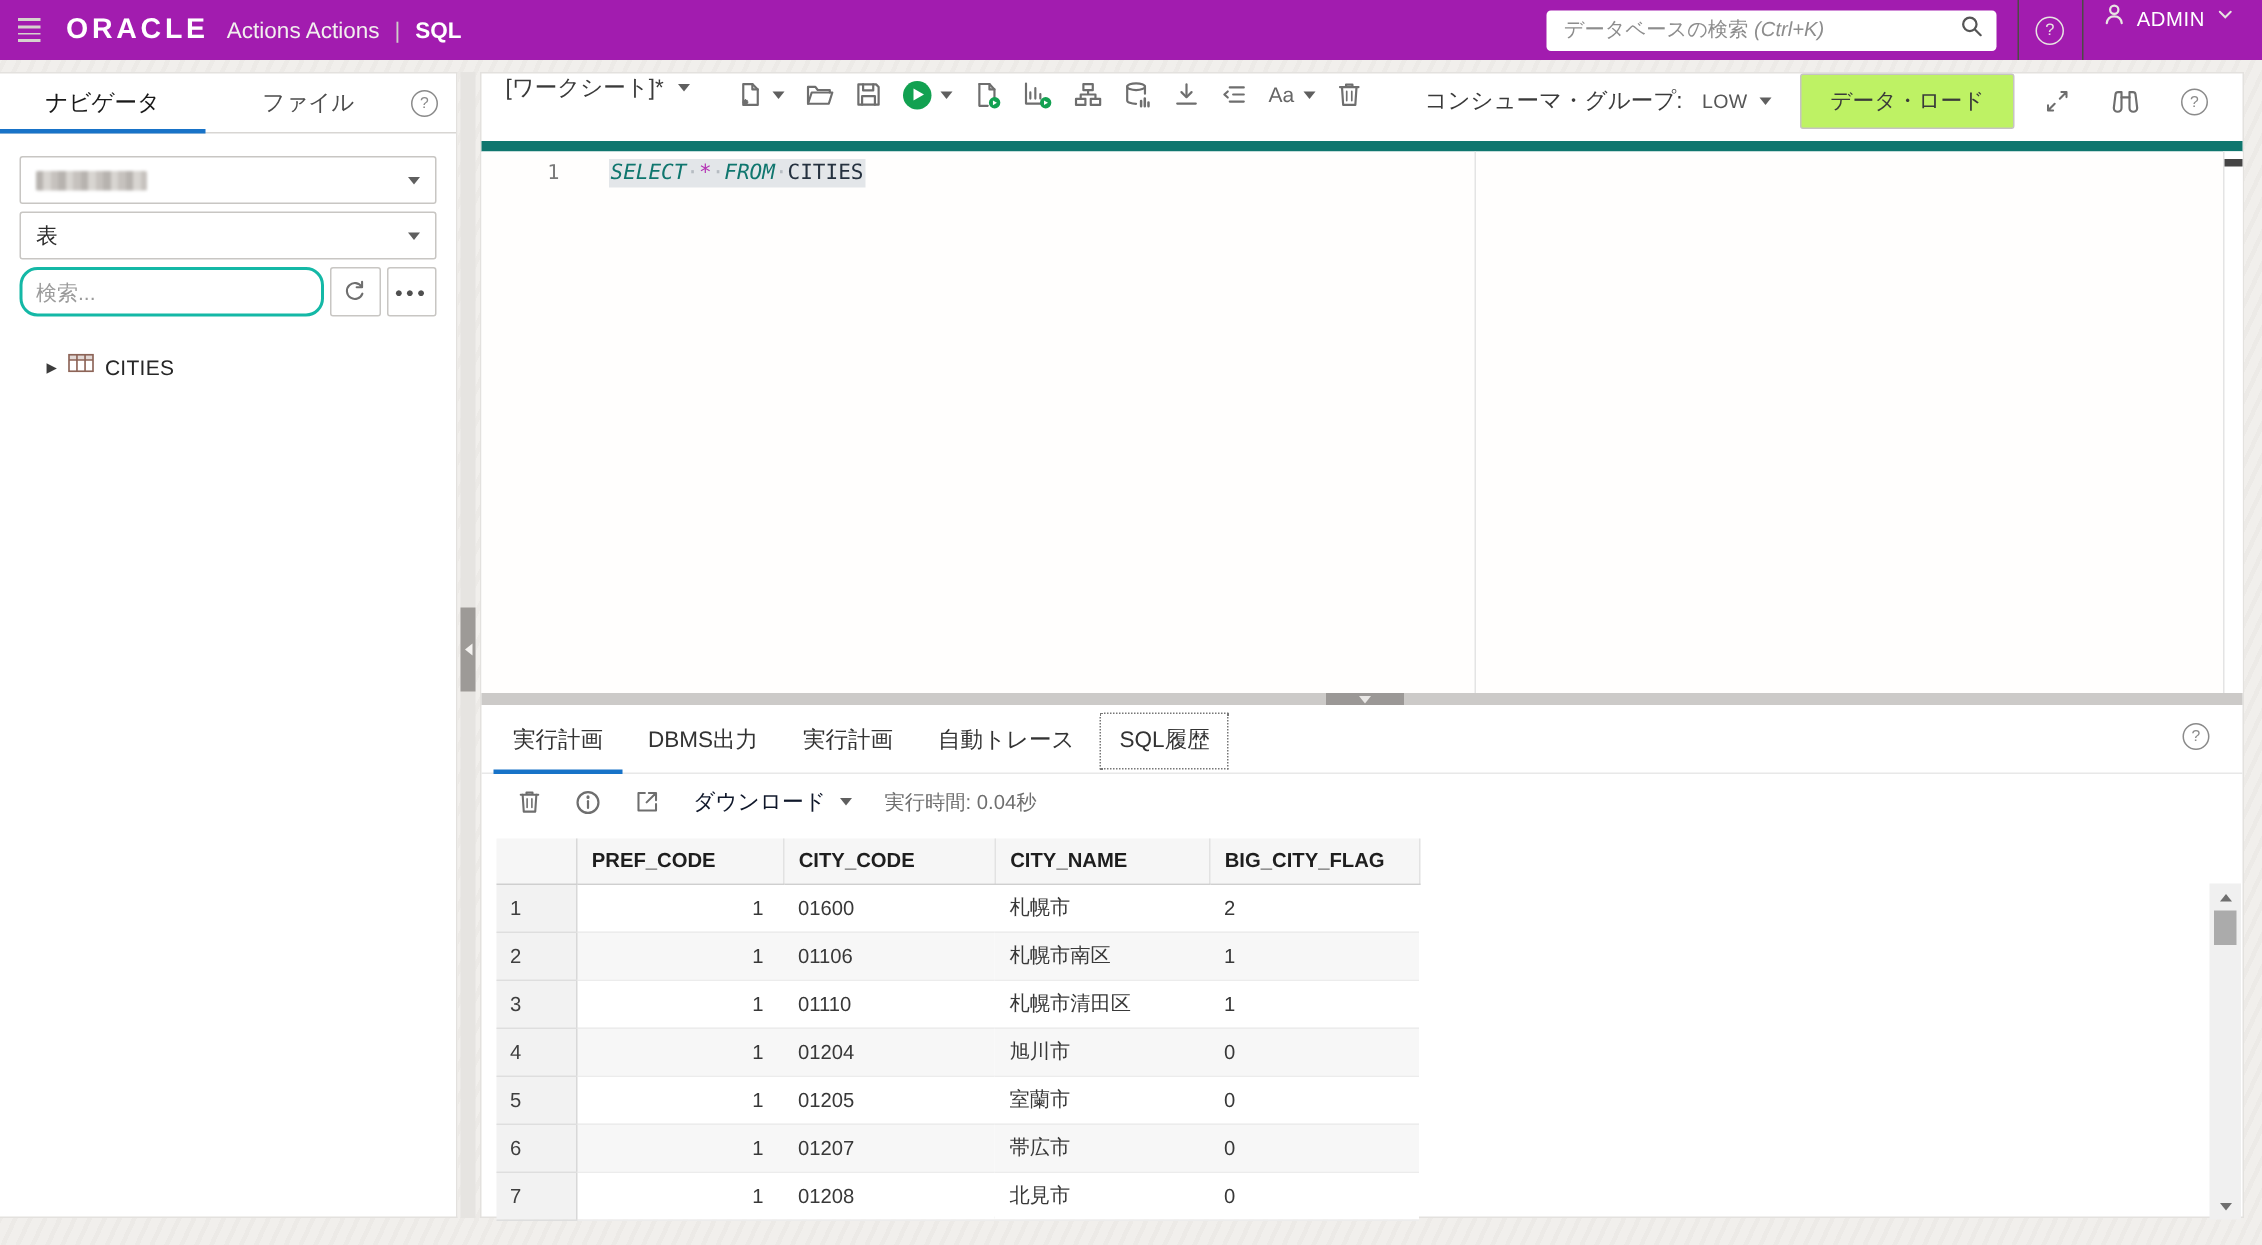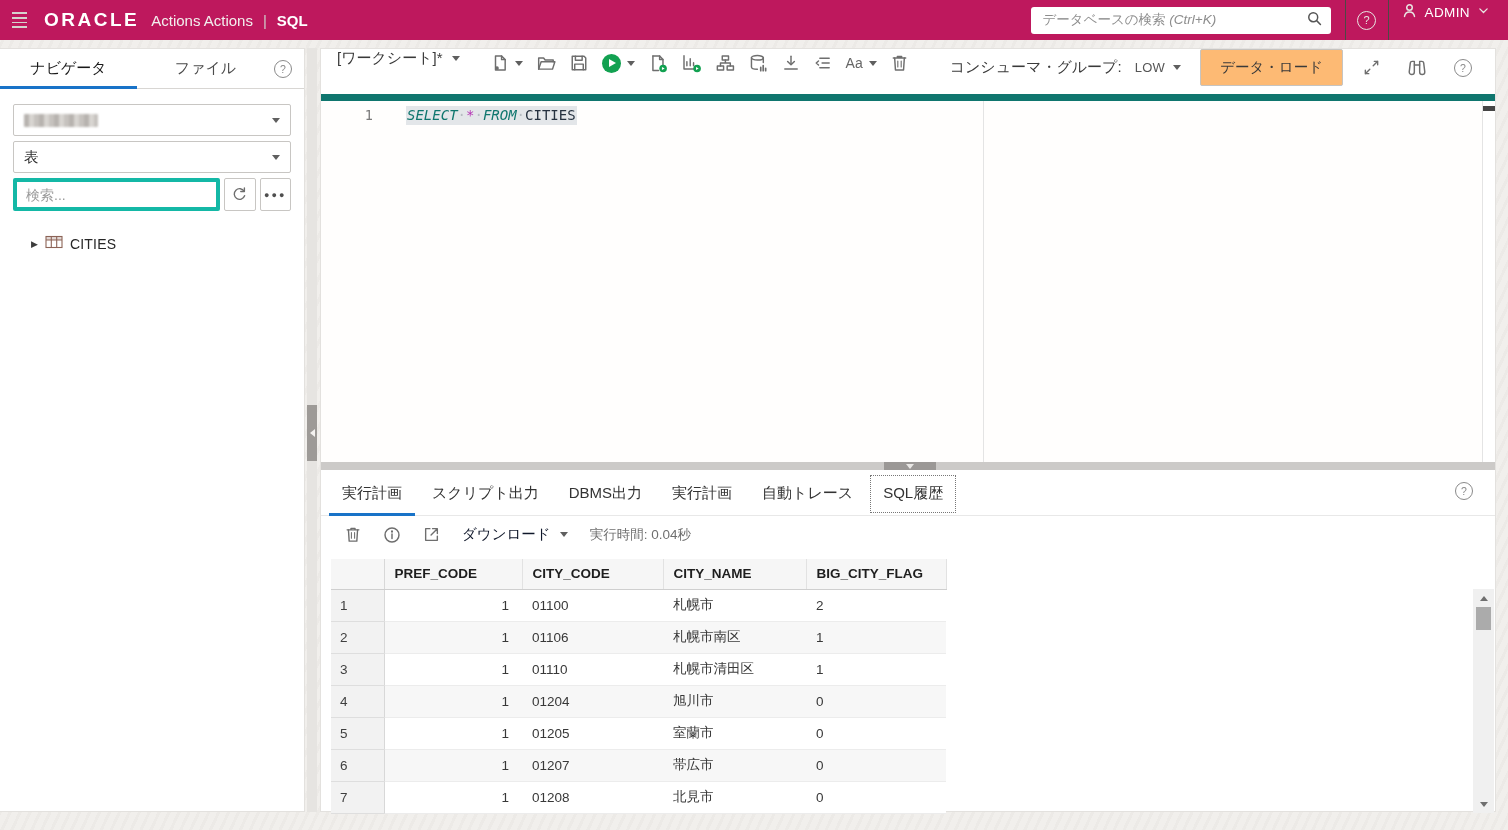--- a/index.html
+++ b/index.html
@@ -6,21 +6,21 @@
   html,body { width:1508px; height:830px; overflow:hidden; }
   body {
     font-family:"Liberation Sans", sans-serif;
     background-color:#f1efec;
     background-image:repeating-linear-gradient(115deg, rgba(120,110,100,0.04) 0 3px, rgba(255,255,255,0) 3px 9px);
     color:#333;
   }
   .app { position:relative; width:1508px; height:830px; }
 
   
-  .topbar { position:absolute; left:0; top:0; width:1508px; height:40px; background:#be185d; display:flex; align-items:center; color:#fff; }
+  .topbar { position:absolute; left:0; top:0; width:1508px; height:40px; background:#a21caf; display:flex; align-items:center; color:#fff; }
   .hamburger { width:38px; height:40px; display:flex; flex-direction:column; justify-content:center; align-items:center; gap:3px; cursor:pointer; }
   .hamburger span { width:15px; height:1.6px; background:#d6d2ce; }
   .brand { font-size:19px; font-weight:bold; letter-spacing:2.5px; margin-left:6px; }
   .app-title { font-size:15px; margin-left:12px; color:#f2f0ee; }
   .title-sep { margin:0 10px; color:#cfccc8; font-size:15px; }
   .module { font-size:15px; font-weight:bold; color:#fff; }
   .top-search { margin-left:auto; width:300px; height:27px; background:#fff; border-radius:3px; display:flex; align-items:center; padding:0 8px 0 12px; position:relative; }
   .top-search .ph { font-size:13.5px; color:#8d8d8d; white-space:nowrap; overflow:hidden; flex:1; }
   .top-search .ph i { font-style:italic; }
   .top-divider { width:1px; height:40px; background:#4d4945; margin-left:14px; }
@@ -45,21 +45,21 @@
   .side-tab.active::after { content:""; position:absolute; left:0; right:0; bottom:-1px; height:3px; background:#1873c8; }
   .side-help { margin-left:auto; margin-right:12px; align-self:center; }
   .helpc { width:18px; height:18px; border:1.4px solid #8a8a8a; border-radius:50%; display:grid; place-items:center; font-size:10.5px; color:#8a8a8a; }
   .side-body { padding:15px 13px 0 13px; }
   .selectbox { height:32px; border:1px solid #c8c6c3; border-radius:2px; background:#fff; display:flex; align-items:center; padding:0 10px; margin-bottom:5px; cursor:pointer; }
   .selectbox .caret { margin-left:auto; }
   .caret { width:0; height:0; border-left:4.5px solid transparent; border-right:4.5px solid transparent; border-top:5.5px solid #5f5f5f; display:inline-block; }
   .redacted { width:74px; height:13px; background:repeating-linear-gradient(90deg,#b7b3af 0 5px,#d8d5d1 5px 10px,#c6c2be 10px 15px); filter:blur(1.2px); border-radius:1px; }
   .sel-label { font-size:14.5px; color:#2e2e2e; }
   .search-row { display:flex; gap:4px; margin-top:4px; }
-  .search-input { flex:1; height:33px; border:4px solid #14b8a6; border-radius:2px; font-size:14px; padding:0 9px; color:#333; font-family:"Liberation Sans",sans-serif; }
+  .search-input { flex:1; height:33px; border:2px solid #14b8a6; border-radius:12px; font-size:14px; padding:0 9px; color:#333; font-family:"Liberation Sans",sans-serif; }
   .search-input::placeholder { color:#9b9b9b; }
   .sq-btn { width:37px; height:33px; border:1px solid #c8c6c3; background:#fff; border-radius:2px; display:grid; place-items:center; cursor:pointer; }
   .dots { color:#4f4f4f; font-size:9px; letter-spacing:2px; font-weight:bold; }
   .tree { margin-top:24px; padding-left:18px; }
   .tree-item { display:flex; align-items:center; gap:7px; cursor:pointer; }
   .tw { font-size:9px; color:#3c3c3c; }
   .tree-label { font-size:14px; color:#262626; letter-spacing:.2px; }
 
   
   .ws-toolbar { height:52px; display:flex; align-items:flex-start; padding:0 16px; border-bottom:7px solid #0f766e; }
@@ -68,21 +68,21 @@
   .tbtn { height:28px; display:flex; align-items:center; justify-content:center; margin:0 7px; cursor:pointer; position:relative; }
   .tbtn svg { display:block; }
   .icon-stroke { stroke:#6e6e6e; fill:none; stroke-width:1.3; stroke-linecap:round; stroke-linejoin:round; }
   .mini-caret { width:0;height:0;border-left:4px solid transparent;border-right:4px solid transparent;border-top:5px solid #5f5f5f; margin-left:6px; }
   .play-circle { width:19px; height:19px; background:#12a151; border-radius:50%; display:grid; place-items:center; }
   .play-circle .tri { width:0; height:0; border-top:4.5px solid transparent; border-bottom:4.5px solid transparent; border-left:7px solid #fff; margin-left:2px; }
   .aa { font-size:14px; color:#666; }
   .ws-right { margin-left:auto; display:flex; align-items:center; gap:13px; }
   .cg-label { font-size:15px; color:#3a3a3a; }
   .cg-value { display:flex; align-items:center; gap:8px; font-size:13px; color:#565656; letter-spacing:.3px; cursor:pointer; margin-right:6px; }
-  .data-load-btn { border:1px solid #c6c4c1; background:#fdba74; border-radius:2px; font-size:14.5px; color:#3a3a3a; padding:8px 19px; cursor:pointer; font-family:"Liberation Sans",sans-serif; }
+  .data-load-btn { border:1px solid #c6c4c1; background:#bef264; border-radius:2px; font-size:14.5px; color:#3a3a3a; padding:8px 19px; cursor:pointer; font-family:"Liberation Sans",sans-serif; }
 
   
   .editor { position:relative; height:361px; background:#fffefd; font-family:"DejaVu Sans Mono","Liberation Mono",monospace; }
   .gutter-num { position:absolute; left:0; top:6px; width:52px; text-align:right; font-size:13.5px; color:#7a7a7a; }
   .code-line { position:absolute; left:85px; top:5px; font-size:14px; line-height:19px; background:#e3e6e9; padding:0 1px; }
   .tk-keyword { color:#0f766e;font-style:italic; }
   .tk-operator { color:#b434b4; }
   .tk-identifier { color:#25313f; }
   .ws-dot { color:#b6bcc2; }
   .editor-div { position:absolute; left:662px; top:0; bottom:0; width:1px; background:#e4e4e4; }
@@ -386,21 +386,20 @@
     </div>
 
     <div class="hsplit">
       <div class="hsplit-handle">
           <span class="tri"></span>
         </div>
     </div>
 
     <div class="res-tabs">
       <div class="res-tab active">実行計画</div>
-      <div class="res-tab">スクリプト出力</div>
       <div class="res-tab">DBMS出力</div>
       <div class="res-tab">実行計画</div>
       <div class="res-tab">自動トレース</div>
       <div class="res-tab focused">SQL履歴</div>
       <span class="helpc">?</span>
     </div>
 
     <div class="res-toolbar">
       <span class="rt-icon">
         <svg width="16" height="17" viewBox="0 0 15 16">
@@ -450,21 +449,21 @@
             <th>PREF_CODE</th>
             <th>CITY_CODE</th>
             <th>CITY_NAME</th>
             <th>BIG_CITY_FLAG</th>
           </tr>
         </thead>
         <tbody>
             <tr>
               <td class="rownum">1</td>
               <td class="col0">1</td>
-              <td class="col1">01100</td>
+              <td class="col1">01600</td>
               <td class="col2">札幌市</td>
               <td class="col3">2</td>
             </tr>
             <tr class="stripe">
               <td class="rownum">2</td>
               <td class="col0">1</td>
               <td class="col1">01106</td>
               <td class="col2">札幌市南区</td>
               <td class="col3">1</td>
             </tr>

